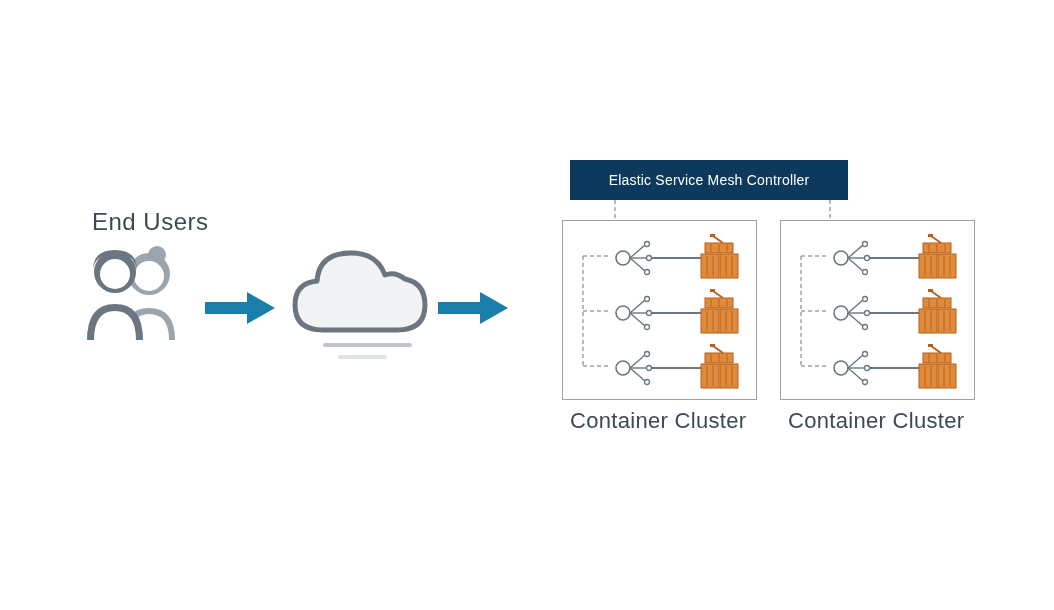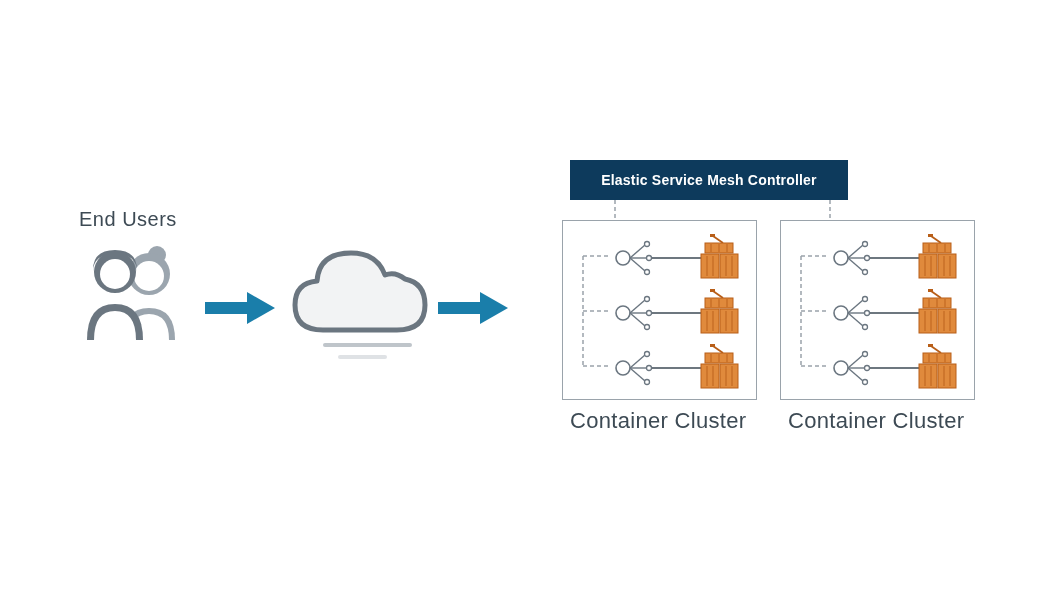--- a/index.html
+++ b/index.html
@@ -11,23 +11,23 @@
       position: relative;
     }
     .diagram-stage {
       position: absolute;
       top: 0; left: 0;
       width: 1054px;
       height: 610px;
     }
     .end-users-label {
       position: absolute;
-      left: 79px;
+      left: 92px;
       top: 208px;
-      font-size: 20px;
+      font-size: 24px;
       color: #3d4a54;
       letter-spacing: 0.5px;
     }
     .users-icon {
       position: absolute;
       left: 75px;
       top: 240px;
     }
     .arrow {
       position: absolute;
@@ -45,21 +45,21 @@
       left: 570px;
       top: 160px;
       width: 278px;
       height: 40px;
       background: #0d3a5c;
       color: #fff;
       display: flex;
       align-items: center;
       justify-content: center;
       font-size: 14px;
-      font-weight: 700;
+      font-weight: 400;
       letter-spacing: 0.2px;
     }
     .cluster-box {
       position: absolute;
       top: 220px;
       width: 195px;
       height: 180px;
       border: 1px solid #9aa3ab;
     }
     .cluster-1 { left: 562px; }

